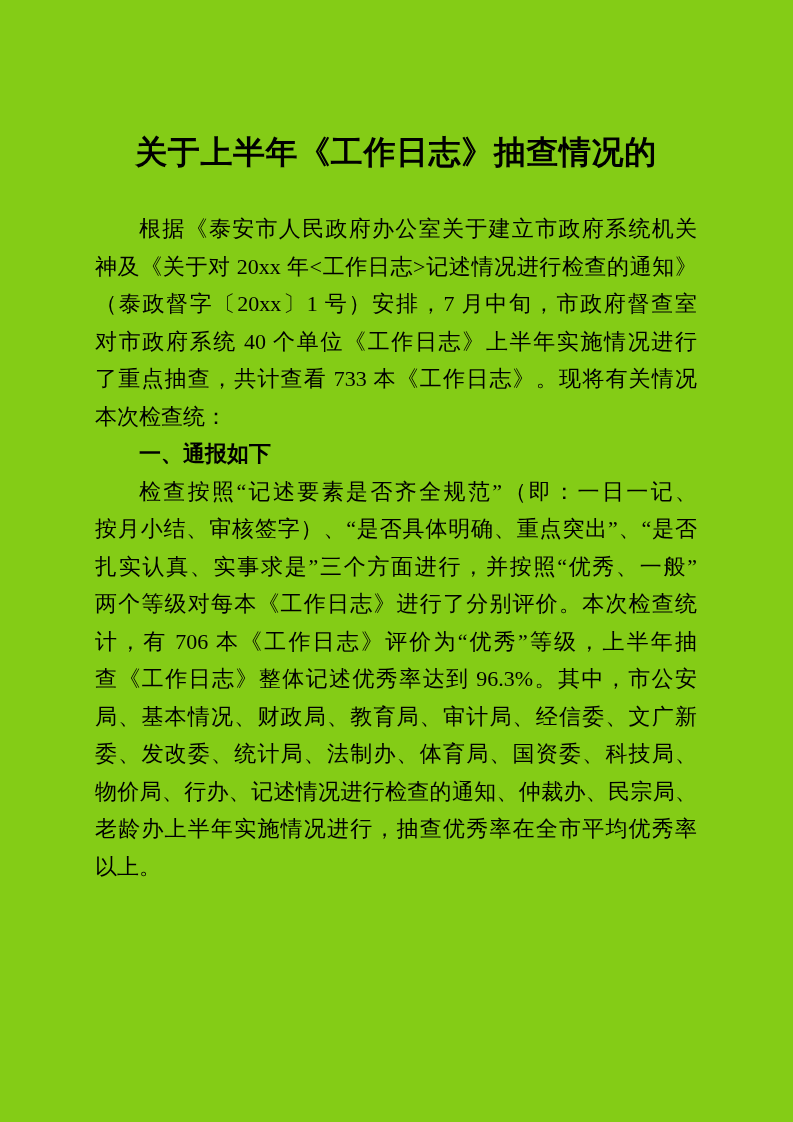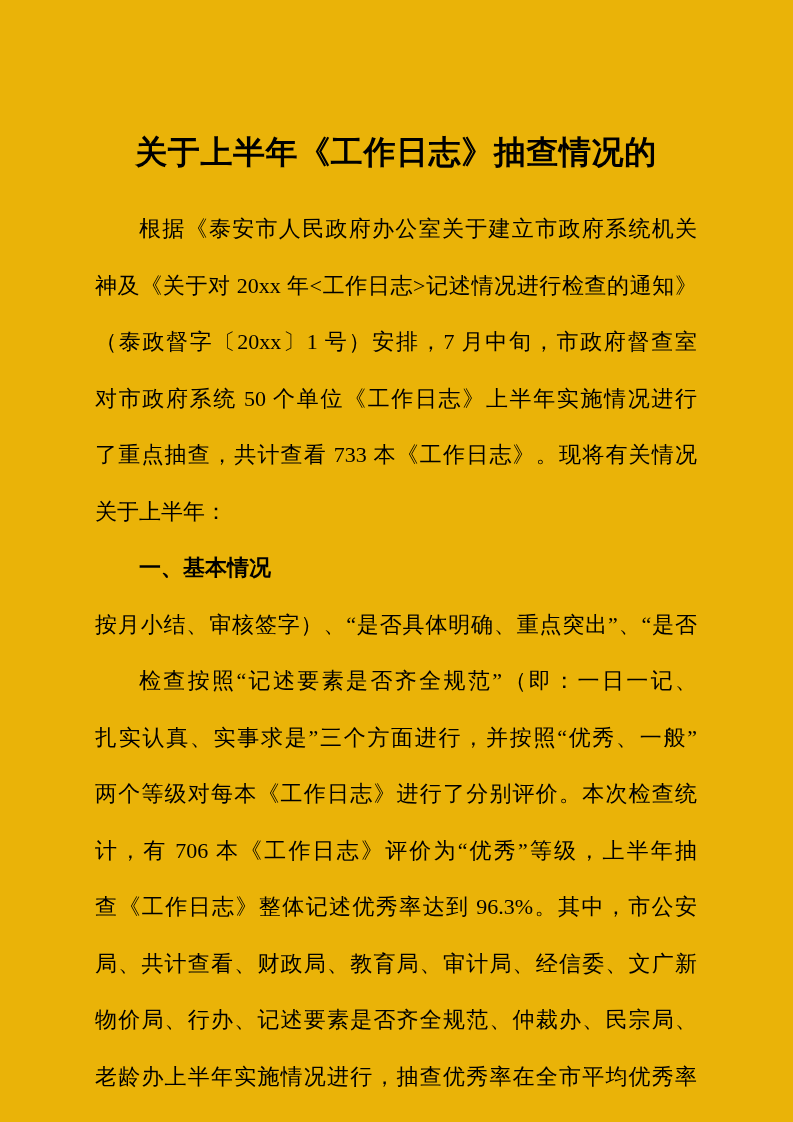--- a/index.html
+++ b/index.html
@@ -5,21 +5,21 @@
 <style>
   html, body {
     margin: 0;
     padding: 0;
     background: #ffffff;
   }
   .page {
     position: relative;
     width: 793px;
     height: 1122px;
-    background: #eab308;
+    background: #84cc16;
     color: #000000;
     overflow: hidden;
     font-family: "Liberation Serif", "DejaVu Serif", serif;
   }
   .content {
     position: absolute;
     left: 95px;
     top: 0;
     width: 602px;
   }
@@ -36,21 +36,20 @@
     margin-top: 34px;
     font-size: 22px;
     line-height: 37.5px;
   }
   .line {
     height: 37.5px;
     overflow: hidden;
     text-align: justify;
     text-align-last: justify;
     white-space: normal;
-    margin-top: 19px;
   }
   .line.indent {
     text-indent: 44px;
   }
   .line.last {
     text-align: left;
     text-align-last: left;
   }
   .heading {
     font-weight: bold;
@@ -68,35 +67,36 @@
 
     <div class="doc-title">
       <div class="title-line">关于上半年《工作日志》抽查情况的</div>
     </div>
 
     <div class="body-text">
       <div class="para">
           <div class="line indent"><span>根据《泰安市人民政府办公室关于建立市政府系统机关</span></div>
           <div class="line"><span>神及《关于对 20xx 年&lt;工作日志&gt;记述情况进行检查的通知》</span></div>
           <div class="line"><span>（泰政督字〔20xx〕1 号）安排，7 月中旬，市政府督查室</span></div>
-          <div class="line"><span>对市政府系统 50 个单位《工作日志》上半年实施情况进行</span></div>
+          <div class="line"><span>对市政府系统 40 个单位《工作日志》上半年实施情况进行</span></div>
           <div class="line"><span>了重点抽查，共计查看 733 本《工作日志》。现将有关情况</span></div>
-          <div class="line last"><span>关于上半年：</span></div>
+          <div class="line last"><span>本次检查统：</span></div>
         </div>
 
-      <div class="line heading indent last">一、基本情况</div>
+      <div class="line heading indent last">一、通报如下</div>
 
       <div class="para">
+          <div class="line indent"><span>检查按照“记述要素是否齐全规范”（即：一日一记、</span></div>
           <div class="line"><span>按月小结、审核签字）、“是否具体明确、重点突出”、“是否</span></div>
-          <div class="line indent"><span>检查按照“记述要素是否齐全规范”（即：一日一记、</span></div>
           <div class="line"><span>扎实认真、实事求是”三个方面进行，并按照“优秀、一般”</span></div>
           <div class="line"><span>两个等级对每本《工作日志》进行了分别评价。本次检查统</span></div>
           <div class="line"><span>计，有 706 本《工作日志》评价为“优秀”等级，上半年抽</span></div>
           <div class="line"><span>查《工作日志》整体记述优秀率达到 96.3%。其中，</span><span class="b">市公安</span></div>
-          <div class="line"><span class="b">局、共计查看、财政局、教育局、审计局、经信委、文广新</span></div>
-          <div class="line"><span class="b">物价局、行办、记述要素是否齐全规范、仲裁办、民宗局、</span></div>
+          <div class="line"><span class="b">局、基本情况、财政局、教育局、审计局、经信委、文广新</span></div>
+          <div class="line"><span class="b">委、发改委、统计局、法制办、体育局、国资委、科技局、</span></div>
+          <div class="line"><span class="b">物价局、行办、记述情况进行检查的通知、仲裁办、民宗局、</span></div>
           <div class="line"><span class="b">老龄办</span><span>上半年实施情况进行，抽查优秀率在全市平均优秀率</span></div>
           <div class="line last"><span>以上。</span></div>
         </div>
     </div>
 
   </div>
 </div>
 
 </body></html>

